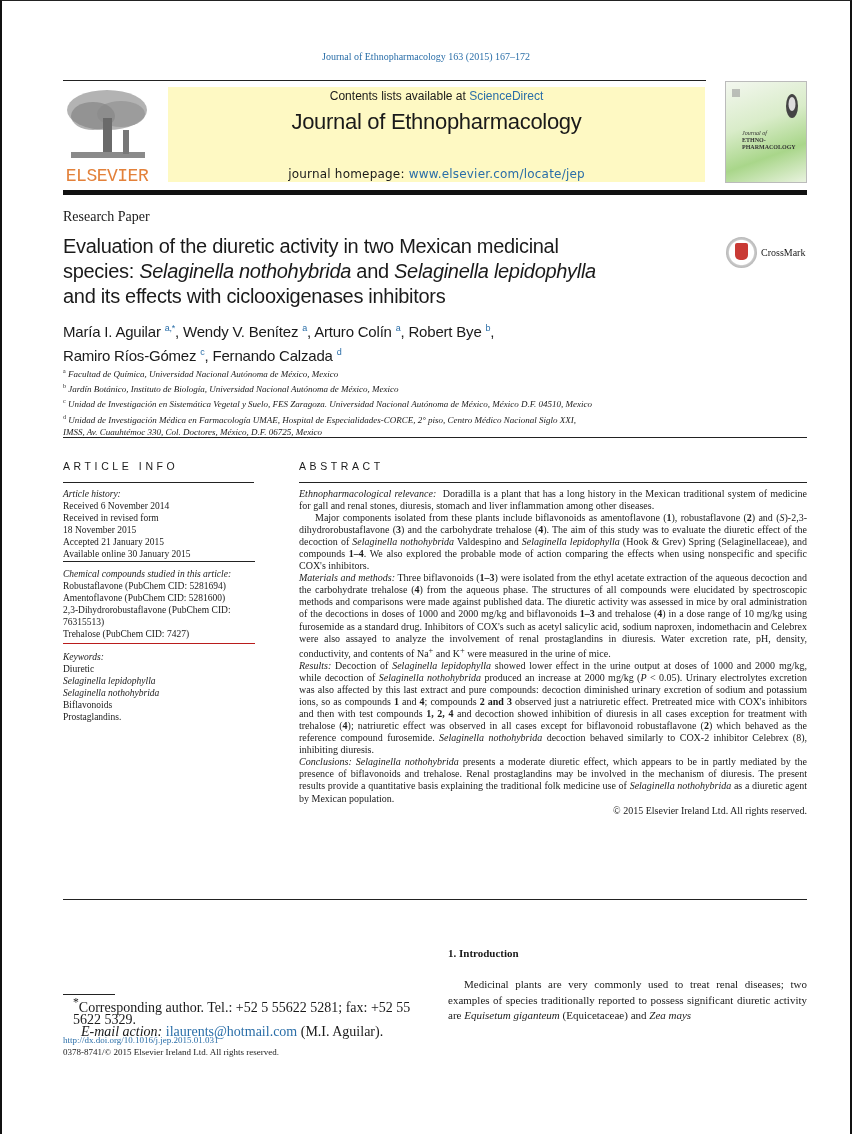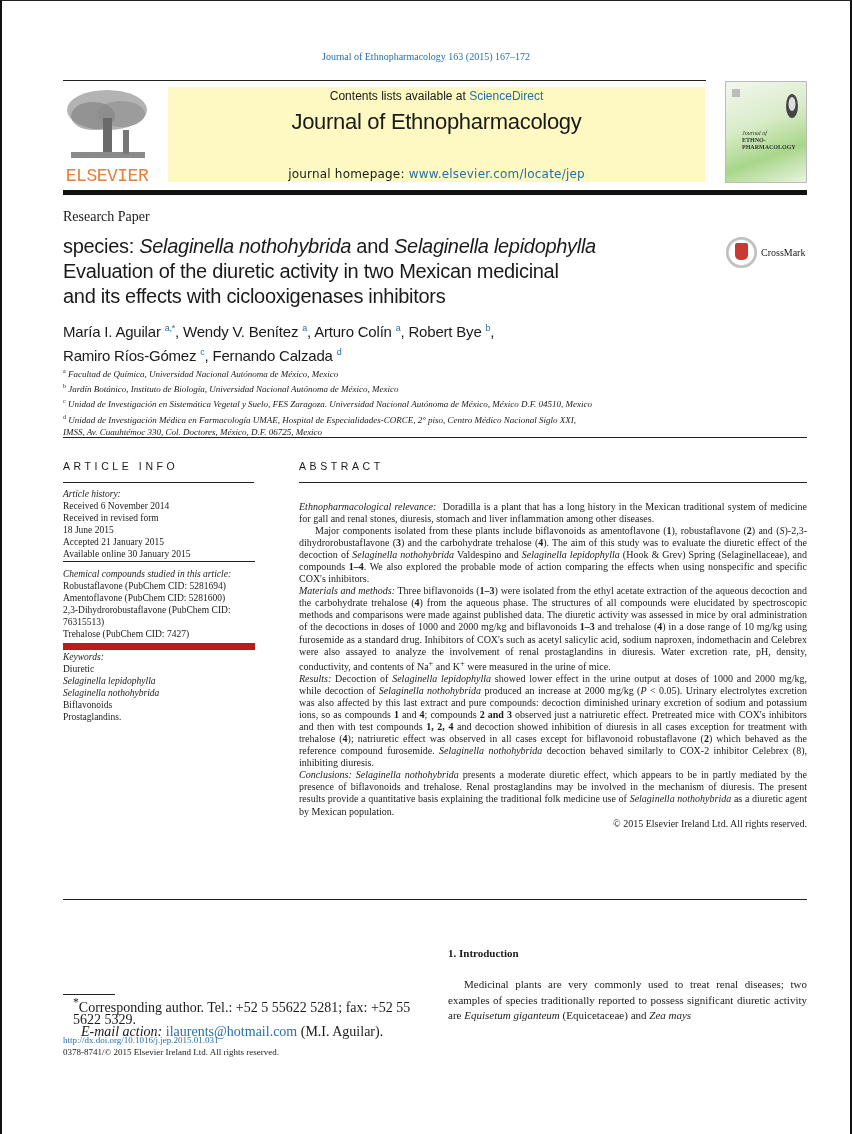--- a/index.html
+++ b/index.html
@@ -58,25 +58,25 @@
 
   .sec-head { font-size: 10.5px; letter-spacing: 3.6px; font-family: "Liberation Sans", sans-serif; }
   .ai-head { top: 459px; left: 61px; }
   .ab-head { top: 459px; left: 297px; }
   .rule-ai { top: 481px; left: 61px; width: 191px; height: 1px; background: #222; }
   .rule-ab { top: 481px; left: 297px; width: 508px; height: 1px; background: #222; }
 
   .ai-block { left: 61px; width: 192px; font-size: 9.5px; line-height: 12px; }
   .ai-block .lbl { font-style: italic; }
   .ai-history { top: 487px; padding-bottom: 1px; border-bottom: 1px solid #222; }
-  .ai-chem { top: 567px; padding-bottom: 3px; border-bottom: 7px solid #b91c1c; }
+  .ai-chem { top: 567px; padding-bottom: 3px; border-bottom: 1px solid #b91c1c; }
   .ai-kw { top: 650px; }
   .ai-kw .it { font-style: italic; }
 
-  .abstract { top: 487px; left: 297px; width: 508px; font-size: 10px; line-height: 12.05px; text-align: justify; margin-top: 13px; }
+  .abstract { top: 487px; left: 297px; width: 508px; font-size: 10px; line-height: 12.05px; text-align: justify; }
   .abstract p { margin: 0; }
   .abstract .indent { text-indent: 16px; }
   .abstract i { font-style: italic; }
   .abstract b { font-weight: bold; }
   .abstract .copy { text-align: right; }
 
   .rule-bottom { top: 898px; left: 61px; width: 744px; height: 1px; background: #222; }
 
   .intro-head { top: 946px; left: 446px; font-size: 11px; font-weight: bold; }
   .intro-body { top: 976px; left: 446px; width: 359px; font-size: 11px; line-height: 15.5px; text-align: justify; }
@@ -126,22 +126,22 @@
     <div>ETHNO-</div>
     <div>PHARMACOLOGY</div>
   </div>
 </div>
 
 <div class="abs rule-thick"></div>
 
 <div class="abs article-type">Research Paper</div>
 
 <div class="abs title">
+  <div>Evaluation of the diuretic activity in two Mexican medicinal</div>
   <div><span>species: </span><i>Selaginella nothohybrida</i><span> and </span><i>Selaginella lepidophylla</i></div>
-  <div>Evaluation of the diuretic activity in two Mexican medicinal</div>
   <div>and its effects with ciclooxigenases inhibitors</div>
 </div>
 
 <div class="abs crossmark">
   <div class="cm-circle">
       <div class="cm-inner"></div>
     </div>
   <div class="cm-label">CrossMark</div>
 </div>
 
@@ -170,21 +170,21 @@
 
 <div class="abs sec-head ai-head">ARTICLE INFO</div>
 <div class="abs sec-head ab-head">ABSTRACT</div>
 <div class="abs rule-ai"></div>
 <div class="abs rule-ab"></div>
 
 <div class="abs ai-block ai-history">
   <div class="lbl">Article history:</div>
   <div>Received 6 November 2014</div>
   <div>Received in revised form</div>
-  <div>18 June 2015</div>
+  <div>18 November 2015</div>
   <div>Accepted 21 January 2015</div>
   <div>Available online 30 January 2015</div>
 </div>
 
 <div class="abs ai-block ai-chem">
   <div class="lbl">Chemical compounds studied in this article:</div>
   <div>Robustaflavone (PubChem CID: 5281694)</div>
   <div>Amentoflavone (PubChem CID: 5281600)</div>
   <div>2,3-Dihydrorobustaflavone (PubChem CID:</div>
   <div>76315513)</div>

